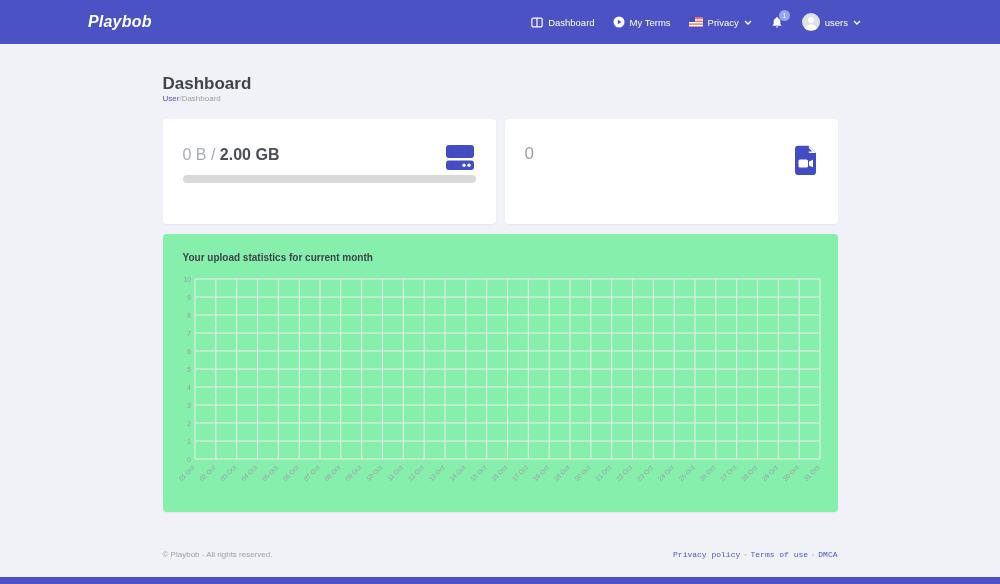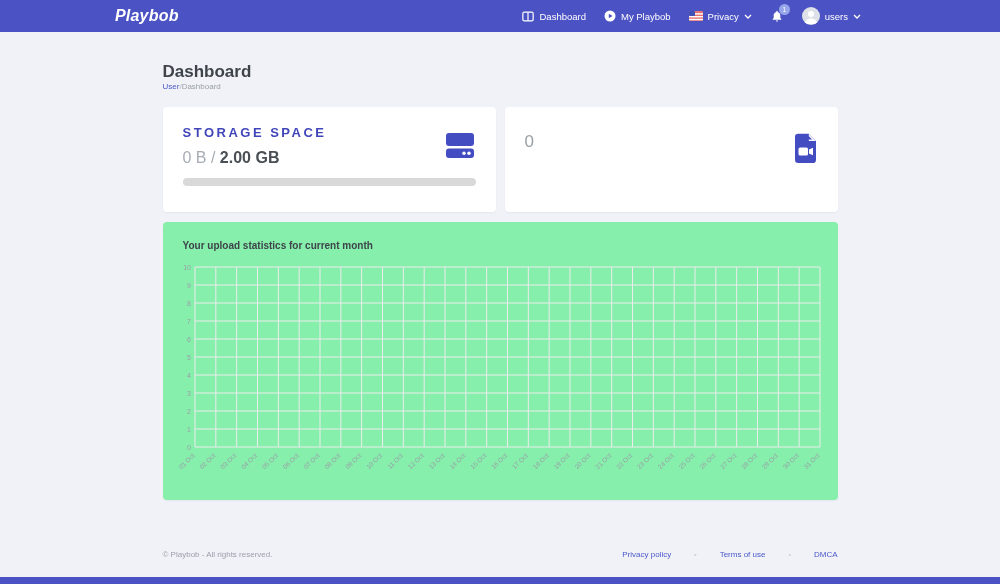--- a/index.html
+++ b/index.html
@@ -15,23 +15,23 @@
   }
   *{margin:0;padding:0;box-sizing:border-box;}
   html,body{width:1000px;height:584px;overflow:hidden;}
   body{
     font-family:"Liberation Sans","DejaVu Sans",sans-serif;
     background:var(--bg);
     position:relative;
   }
   
   .navbar{
-    height:32px;background:var(--accent);
+    height:44px;background:var(--accent);
     display:flex;align-items:center;justify-content:space-between;
-    padding:0 139px 0 115px;
+    padding:0 139px 0 88px;
   }
   .brand{
     color:#fff;font-size:16px;font-weight:700;font-style:italic;
     letter-spacing:.2px;text-decoration:none;cursor:pointer;
   }
   .nav-right{display:flex;align-items:center;gap:18px;}
   .nav-link{
     display:flex;align-items:center;gap:5px;color:#fff;
     font-size:9.5px;text-decoration:none;cursor:pointer;
   }
@@ -74,21 +74,21 @@
   .chart-card{
     margin-top:10px;background:#86efac;border-radius:4px;height:278px;
     box-shadow:0 1px 2px rgba(40,45,90,.06);padding:18px 16px 10px 16px;
   }
   .chart-title{font-size:10px;font-weight:700;color:var(--text-dark);margin-left:4px;}
   .chart-wrap{margin-top:10px;}
   
   .footer{position:absolute;left:0;right:0;top:550px;text-align:center;}
   .footer-inner{display:flex;justify-content:space-between;align-items:center;}
   .copyright{font-size:8px;color:#9ca0ab;}
-  .footer-links{display:flex;align-items:center;gap:23px;font-size:8px;}
+  .footer-links{display:flex;align-items:center;gap:3px;font-size:8px;font-family:Liberation Mono, monospace;}
   .footer-links a{color:var(--link);text-decoration:none;cursor:pointer;}
   .footer-sep{color:#8e93a5;font-size:7px;}
   .bottom-strip{position:absolute;left:0;right:0;bottom:0;height:7px;background:var(--accent);}
 </style>
 </head>
 <body>
 
 <nav class="navbar">
   <a class="brand">Playbob</a>
   <div class="nav-right">
@@ -101,21 +101,21 @@
       </span>
       <span>Dashboard</span>
     </a>
     <a class="nav-link">
       <span>
         <svg width="12" height="12" viewBox="0 0 12 12">
             <circle cx="6" cy="6" r="5.5" fill="#fff"></circle>
             <polygon points="4.8,3.8 8.5,6 4.8,8.2" fill="#4b52c4"></polygon>
           </svg>
       </span>
-      <span>My Playbob</span>
+      <span>My Terms</span>
     </a>
     <a class="nav-link">
       <span>
         <svg width="14" height="10" viewBox="0 0 14 10">
             <rect width="14" height="10" rx="1" fill="#e57373"></rect>
             <rect y="2.2" width="14" height="1.4" fill="#fff"></rect>
             <rect y="5" width="14" height="1.4" fill="#fff"></rect>
             <rect y="7.8" width="14" height="1.4" fill="#fff"></rect>
             <rect width="6" height="5" rx="1" fill="#3f51b5"></rect>
           </svg>
@@ -157,21 +157,20 @@
   <h1 class="page-title">Dashboard</h1>
   <div class="breadcrumb">
     <a class="bc-link">User</a>
     <span>/</span>
     <span class="bc-current">Dashboard</span>
   </div>
 
   <div class="cards-row">
 
     <div class="card">
-      <div class="card-title">STORAGE SPACE</div>
       <div class="usage">
         <span>0 B</span><span> / </span><span class="strong">2.00 GB</span>
       </div>
       <div class="progress">
         <div class="progress-fill" id="storage-progress-fill" style="width: 0%;"></div>
       </div>
       <span class="card-icon">
         <svg width="32" height="32" viewBox="0 0 32 32">
             <rect x="2" y="4" width="28" height="13" rx="3" fill="#444cc1"></rect>
             <rect x="2" y="19.5" width="28" height="9.5" rx="3" fill="#444cc1"></rect>

